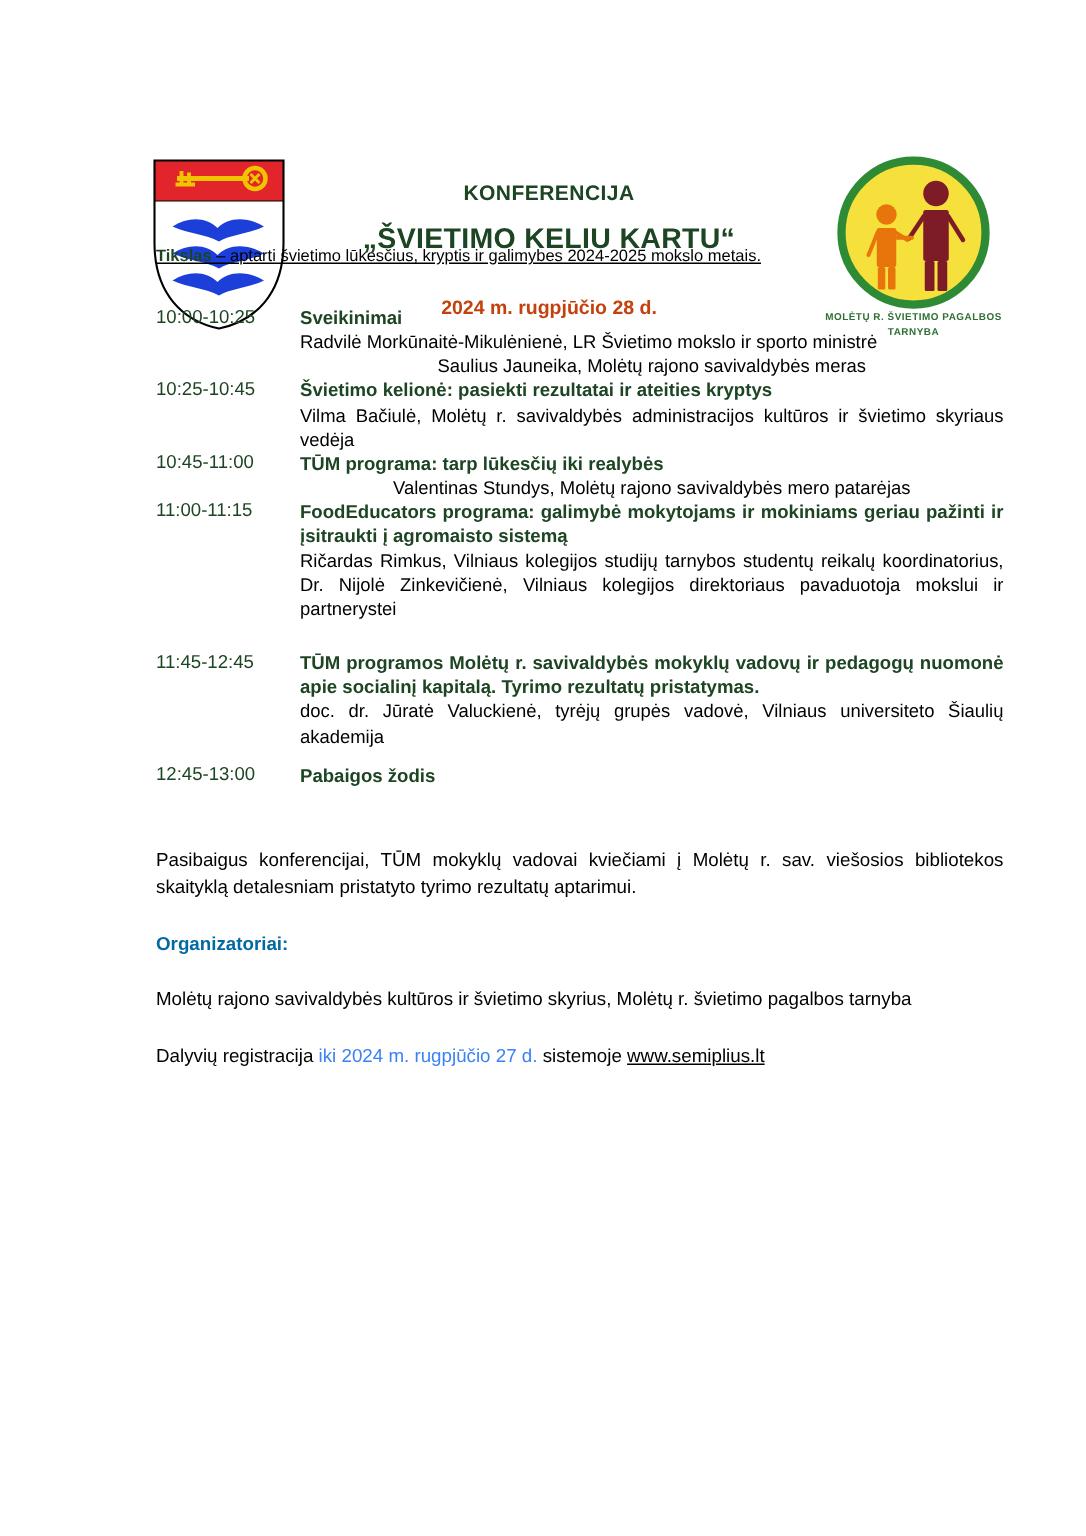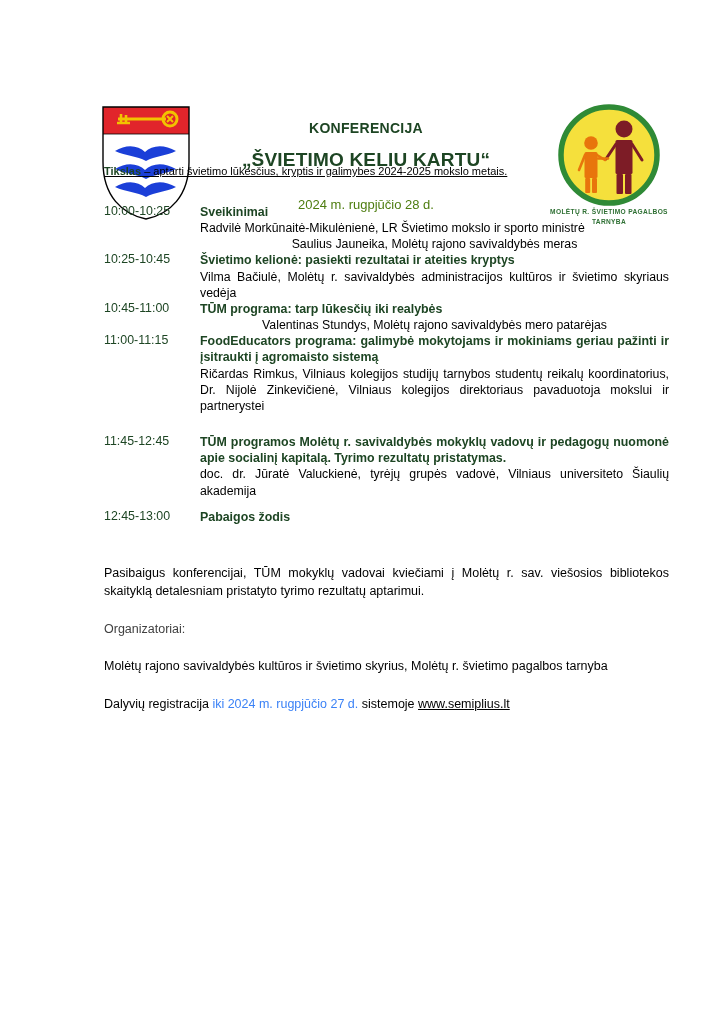--- a/index.html
+++ b/index.html
@@ -54,22 +54,22 @@
   .title-line2 {
     font-size: 19px;
     font-weight: bold;
     color: #1d4523;
     letter-spacing: 0.2px;
     margin-top: 12px;
     line-height: 1.2;
   }
   .title-line3 {
     font-size: 13px;
-    font-weight: normal;
-    color: #4d7c0f;
+    font-weight: bold;
+    color: #c2410c;
     margin-top: 25px;
     line-height: 1.2;
   }
   .tarnyba-logo {
     width: 130px;
     flex: 0 0 auto;
     text-align: center;
     margin-right: 20px;
   }
   .tarnyba-circle {
@@ -149,22 +149,22 @@
     font-size: 12.5px;
     line-height: 1.42;
     text-align: justify;
     text-justify: inter-word;
     margin: 0;
     color: #000000;
   }
   .para + .para { margin-top: 20px; }
   .para.plain { text-align: left; }
   .organizers-head {
-    font-weight: normal;
-    color: #404040;
+    font-weight: bold;
+    color: #0369a1;
     font-size: 12.5px;
   }
   .bold-date {
     font-weight: normal;
     color: #3b82f6;
   }
   .weblink {
     color: #000000;
   }
 </style>

